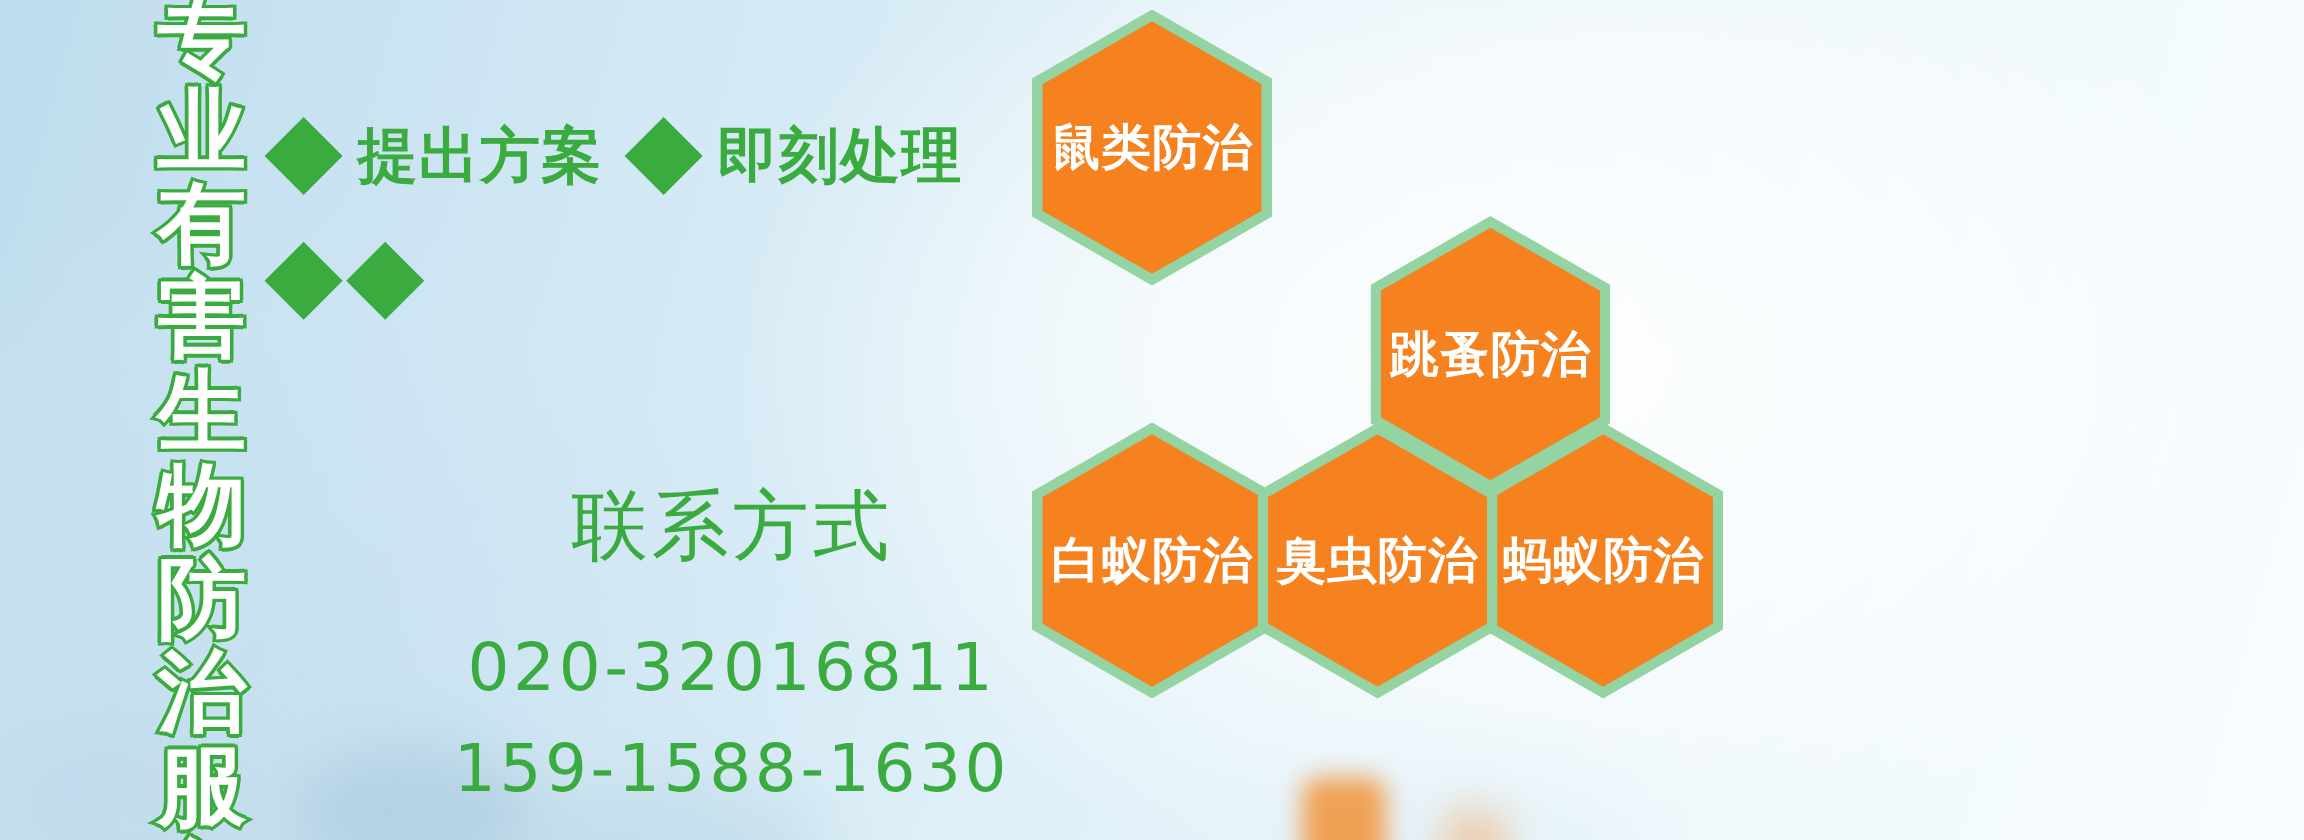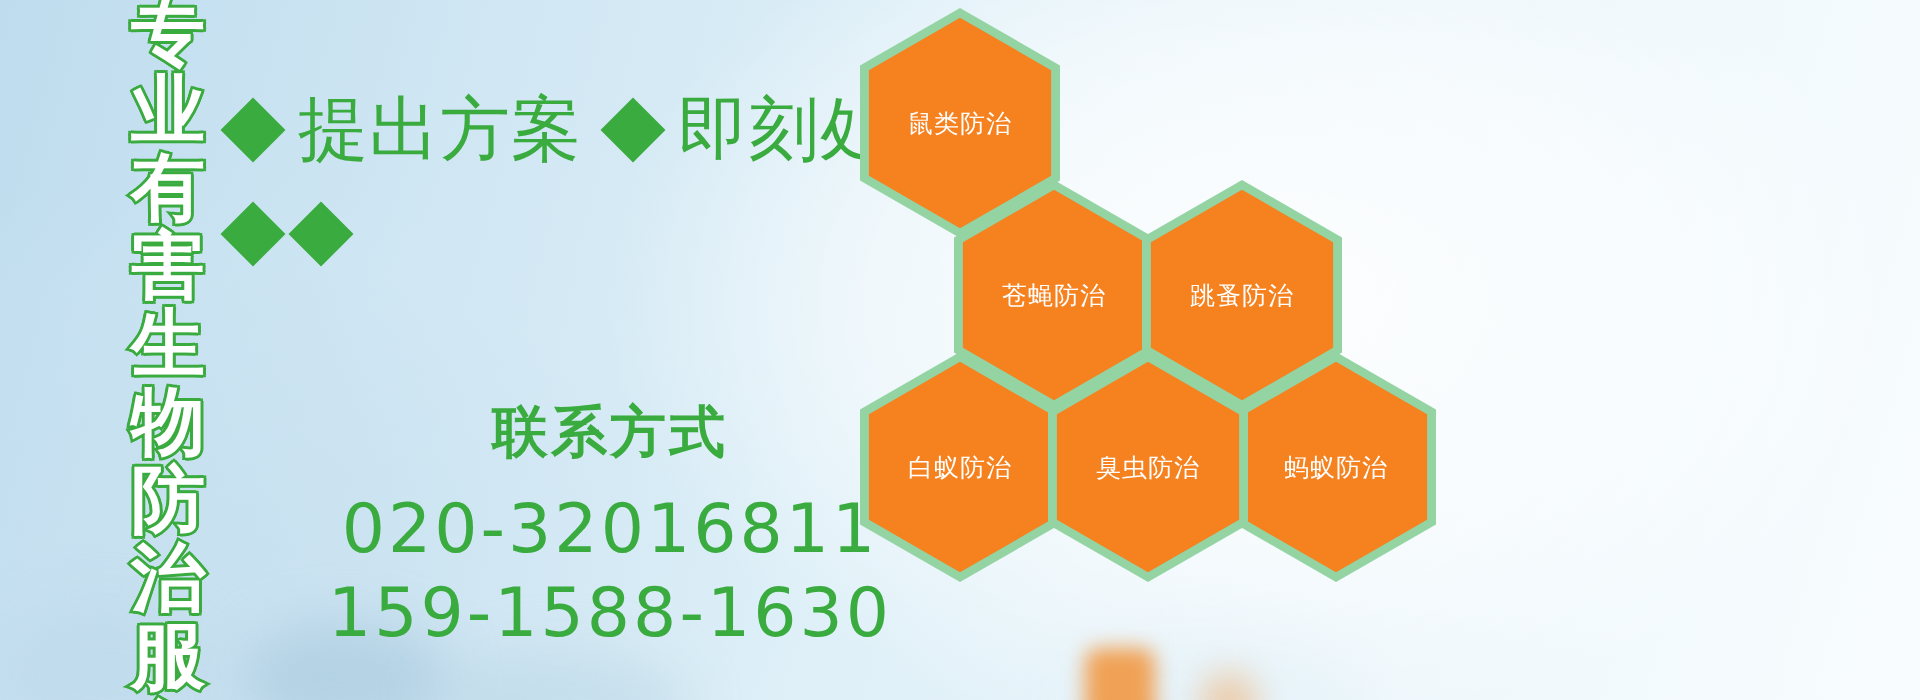--- a/index.html
+++ b/index.html
@@ -72,46 +72,46 @@
   }
   .diamond {
     width: 46px;
     height: 46px;
     background: #3aab3f;
     transform: rotate(45deg);
     flex: 0 0 auto;
     margin-right: 22px;
   }
   .feature-text {
-    font-size: 70px;
-    font-weight: 400;
+    font-size: 50px;
+    font-weight: 700;
     color: #3aab3f;
     letter-spacing: 1px;
     margin-right: 28px;
     white-space: nowrap;
   }
   .feature-text.last { margin-right: 0; }
 
   
   #contact {
     position: absolute;
     left: 300px;
     top: 395px;
     width: 620px;
     text-align: center;
   }
   #contact-label {
-    font-size: 56px;
-    font-weight: 700;
+    font-size: 64px;
+    font-weight: 400;
     color: #3aab3f;
     letter-spacing: 3px;
-    margin-bottom: 16px;
+    margin-bottom: 32px;
   }
   .phone {
-    font-size: 68px;
+    font-size: 55px;
     font-weight: 400;
     color: #3aab3f;
     letter-spacing: 3px;
     line-height: 84px;
     font-family: "DejaVu Sans", "Liberation Sans", sans-serif;
   }
 
   
   #hex-grid {
     position: absolute;
@@ -138,22 +138,22 @@
     transform-origin: 50% 50%;
   }
   .hex-label {
     position: absolute;
     left: 0; top: 0;
     width: 100%; height: 100%;
     display: flex;
     align-items: center;
     justify-content: center;
     color: #ffffff;
-    font-size: 25px;
-    font-weight: 400;
+    font-size: 41px;
+    font-weight: 700;
     letter-spacing: 1px;
     white-space: nowrap;
   }
 </style>
 </head>
 <body>
 
 <div id="banner">
 
   <div class="blob b3"></div>
@@ -198,25 +198,20 @@
   <div id="hex-grid">
 
     <div class="hex-cell" style="left:0px;   top:8px;">
       <div class="hex-outer"></div>
       <div class="hex-inner"></div>
       <div class="hex-label">鼠类防治</div>
     </div>
 
 
 
-    <div class="hex-cell" style="left:94px;  top:180px;">
-      <div class="hex-outer"></div>
-      <div class="hex-inner"></div>
-      <div class="hex-label">苍蝇防治</div>
-    </div>
 
     <div class="hex-cell" style="left:0px;   top:352px;">
       <div class="hex-outer"></div>
       <div class="hex-inner"></div>
       <div class="hex-label">白蚁防治</div>
     </div>
 
     <div class="hex-cell" style="left:282px; top:180px;">
       <div class="hex-outer"></div>
       <div class="hex-inner"></div>

